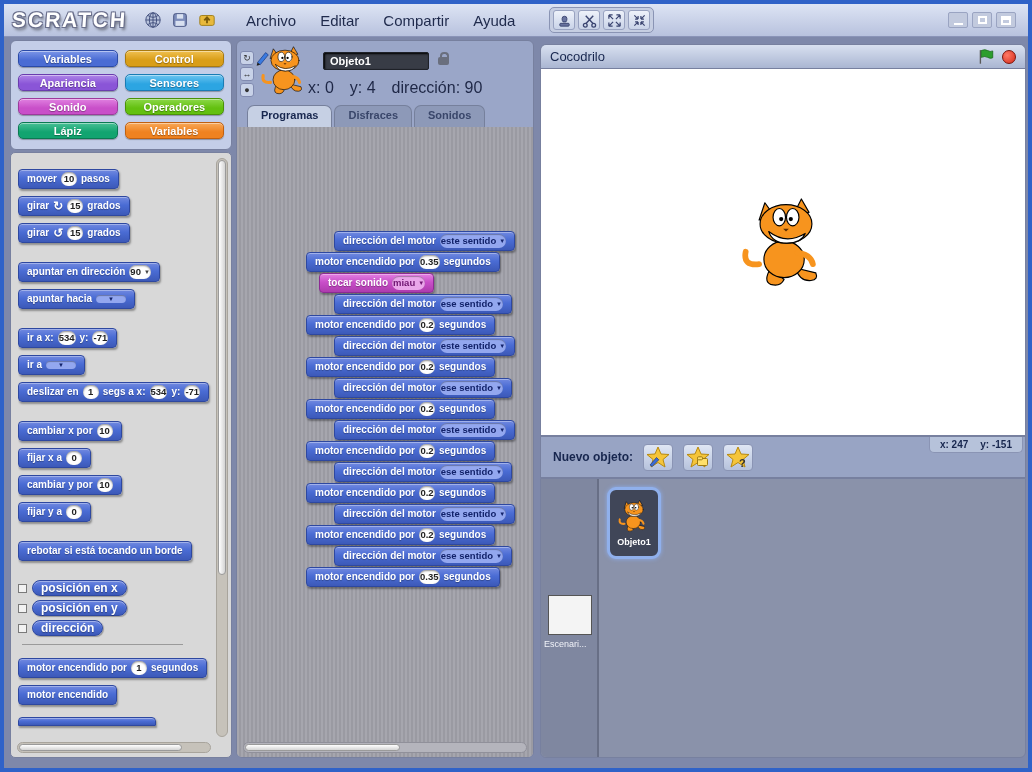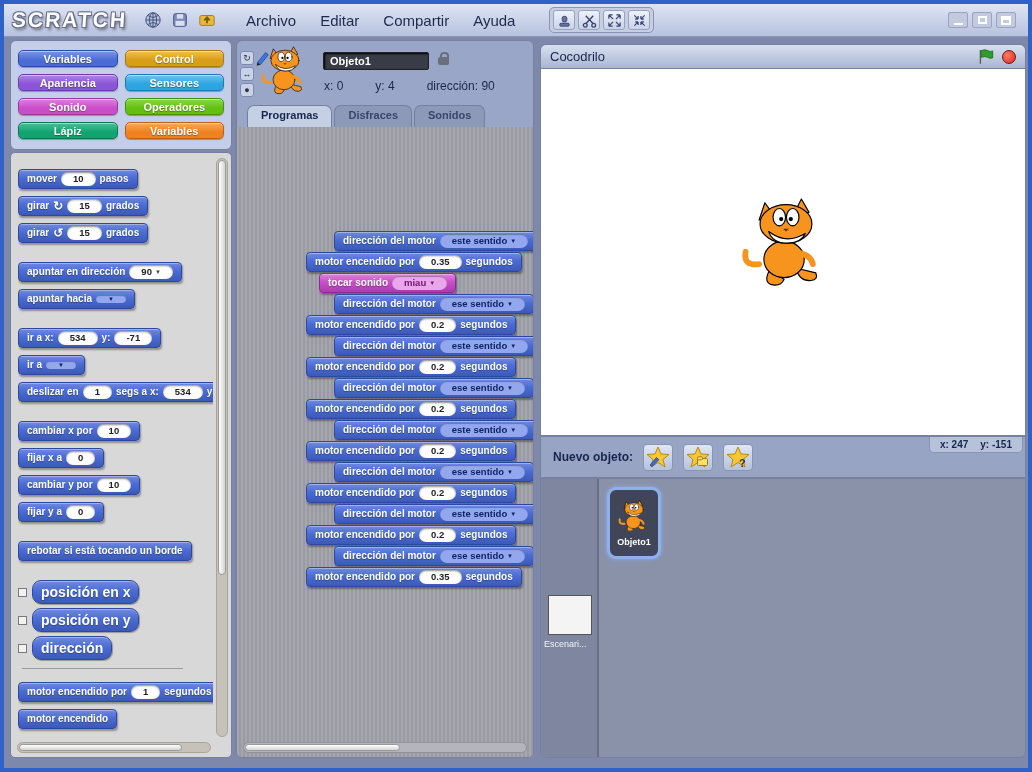--- a/index.html
+++ b/index.html
@@ -50,25 +50,25 @@
   .pcheck{width:9px;height:9px;background:#f2f2f2;border:1px solid #7a7a7a;flex:none}
 
   
   .block{display:inline-flex;align-items:center;gap:4px;height:20px;padding:0 8px;
     border-radius:4px;font-size:10px;font-weight:bold;color:#fff;white-space:nowrap;
     background:linear-gradient(180deg,#7189e0 0%,#4a6cd4 45%,#3c59b8 100%);
     border:1px solid #2e48a0;
     box-shadow:inset 0 1px 0 rgba(255,255,255,.35),1px 2px 2px rgba(0,0,0,.35);
     text-shadow:0 1px 1px rgba(0,0,0,.3);}
   .block.sound{background:linear-gradient(180deg,#e27fe2,#c94fc9 45%,#ad3cad);border-color:#8c2a94}
-  .block.reporter{height:24px;border-radius:9px;font-size:14px;
+  .block.reporter{height:16px;border-radius:9px;font-size:12px;
     box-shadow:inset 0 1px 0 rgba(255,255,255,.35),1px 1px 1px rgba(0,0,0,.3);}
   .block.partial{height:9px;width:138px;border-radius:4px 4px 0 0;padding:0}
   .arg{background:#fff;color:#222;font-size:9.5px;font-weight:bold;border-radius:8px;
-    padding:1px 12px;min-width:16px;text-align:center;
+    padding:1px 1px;min-width:16px;text-align:center;
     box-shadow:inset 0 1px 2px rgba(0,0,0,.45);text-shadow:none;line-height:12px}
   .arg.dd{background:#93a7ef;color:#12226a;display:inline-flex;align-items:center;
     justify-content:center;gap:3px;min-width:30px;box-shadow:inset 0 1px 1px rgba(0,0,0,.3)}
   .sound .arg.dd{background:#eaa6ea;color:#6e1570}
   .arg.ddw{display:inline-flex;align-items:center;gap:3px;justify-content:center}
   .caret{font-size:6px;line-height:1}
   .bic{font-size:12px;line-height:1}
 
   
   .mid{position:absolute;left:232px;top:36px;width:298px;height:718px;
@@ -80,21 +80,21 @@
   .header-cat{position:absolute;left:22px;top:3px;width:52px;height:56px}
   .header-pen{position:absolute;left:16px;top:8px;width:18px;height:18px}
   .name-field{position:absolute;left:86px;top:11px;width:106px;height:18px;
     background:#383c46;color:#fff;border:1px solid #1e2128;border-radius:2px;
     font-family:"Liberation Sans",sans-serif;font-size:11px;font-weight:bold;padding:1px 6px;
     box-shadow:inset 1px 1px 2px #000}
   .lock{position:absolute;left:201px;top:16px;width:11px;height:8px;background:#6a6f7e;
     border-radius:2px}
   .lock::before{content:'';position:absolute;top:-5px;left:2px;width:5px;height:6px;
     border:2px solid #6a6f7e;border-bottom:none;border-radius:4px 4px 0 0}
-  .info-line{position:absolute;left:87px;top:38px;font-size:12px;color:#1e2746;display:flex;gap:32px}
+  .info-line{position:absolute;left:71px;top:38px;font-size:16px;color:#1e2746;display:flex;gap:16px}
   .tab-bar{position:absolute;top:64px;left:0;right:0;height:22px;display:flex;gap:2px;padding-left:10px}
   .tab{padding:3px 13px 12px;height:22px;border-radius:7px 7px 0 0;background:#8d99b8;
     color:#39466a;font-size:11px;font-weight:bold;border:1px solid #76809c;border-bottom:none}
   .tab.active{background:#c6d0e4;color:#17264e}
   .script-area{position:absolute;top:86px;left:0;right:0;bottom:0;
     background:#a1a1a9;
     background-image:repeating-linear-gradient(90deg,#a6a6ae 0 2px,#9a9aa2 2px 4px);}
   .script-stack{position:absolute;left:69px;top:104px}
   .srow{line-height:0;height:21px}
 

